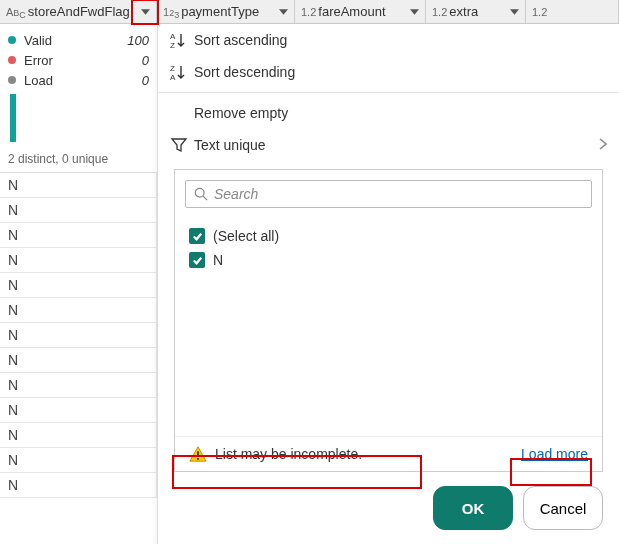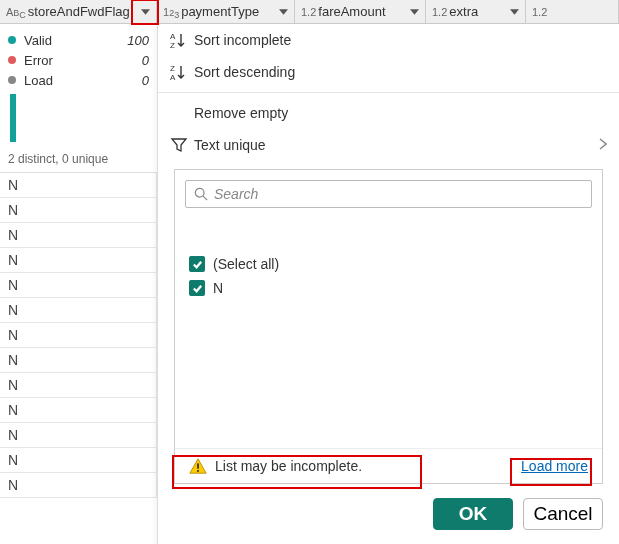--- a/index.html
+++ b/index.html
@@ -134,21 +134,20 @@
   .menu-chevron { margin-left: auto; color: #888; }
   .menu-chevron svg { width: 8px; height: 12px; }
 
   .filter-body {
     margin: 8px 16px 4px 16px;
     border: 1px solid #ccc;
     display: flex;
     flex-direction: column;
     flex: 1;
     min-height: 0;
-    gap: 28px;
   }
   .search-wrap {
     margin: 10px;
   }
   .search-box {
     display: flex;
     align-items: center;
     border: 1px solid #bbb;
     height: 28px;
     padding: 0 8px;
@@ -199,26 +198,26 @@
   }
 
   .button-row {
     display: flex;
     justify-content: flex-end;
     padding: 10px 16px 14px 16px;
     gap: 10px;
   }
   .btn {
     min-width: 80px;
-    height: 32px;
+    height: 44px;
     border: 1px solid #bbb;
     background: #fff;
-    font-size: 19px;
+    font-size: 15px;
     cursor: pointer;
-    border-radius: 4px;
+    border-radius: 12px;
   }
   .btn-primary {
     background: #0f7b6c;
     color: #fff;
     border-color: #0f7b6c;
     font-weight: 600;
   }
 
   
   .callout {
@@ -316,21 +315,21 @@
 
 <div class="filter-popup">
   <div class="menu-item">
     <span class="menu-icon">
       <svg viewBox="0 0 18 18">
           <text x="0" y="8" font-size="8" fill="#333">A</text>
           <text x="0" y="17" font-size="8" fill="#333">Z</text>
           <path d="M11 3 v12 M8 12 l3 3 l3 -3" stroke="#333" fill="none" stroke-width="1.4"></path>
         </svg>
     </span>
-    <span>Sort incomplete</span>
+    <span>Sort ascending</span>
   </div>
   <div class="menu-item">
     <span class="menu-icon">
       <svg viewBox="0 0 18 18">
           <text x="0" y="8" font-size="8" fill="#333">Z</text>
           <text x="0" y="17" font-size="8" fill="#333">A</text>
           <path d="M11 3 v12 M8 12 l3 3 l3 -3" stroke="#333" fill="none" stroke-width="1.4"></path>
         </svg>
     </span>
     <span>Sort descending</span>

